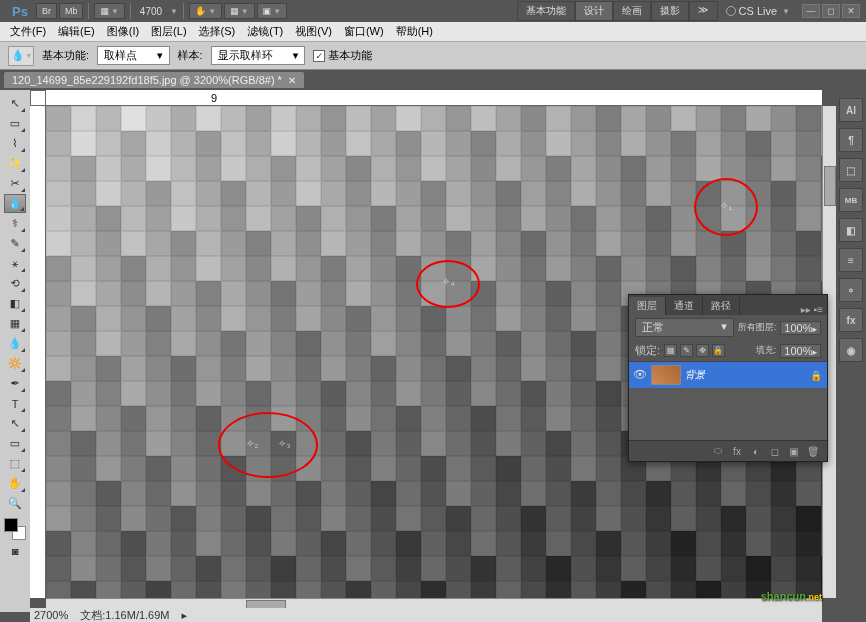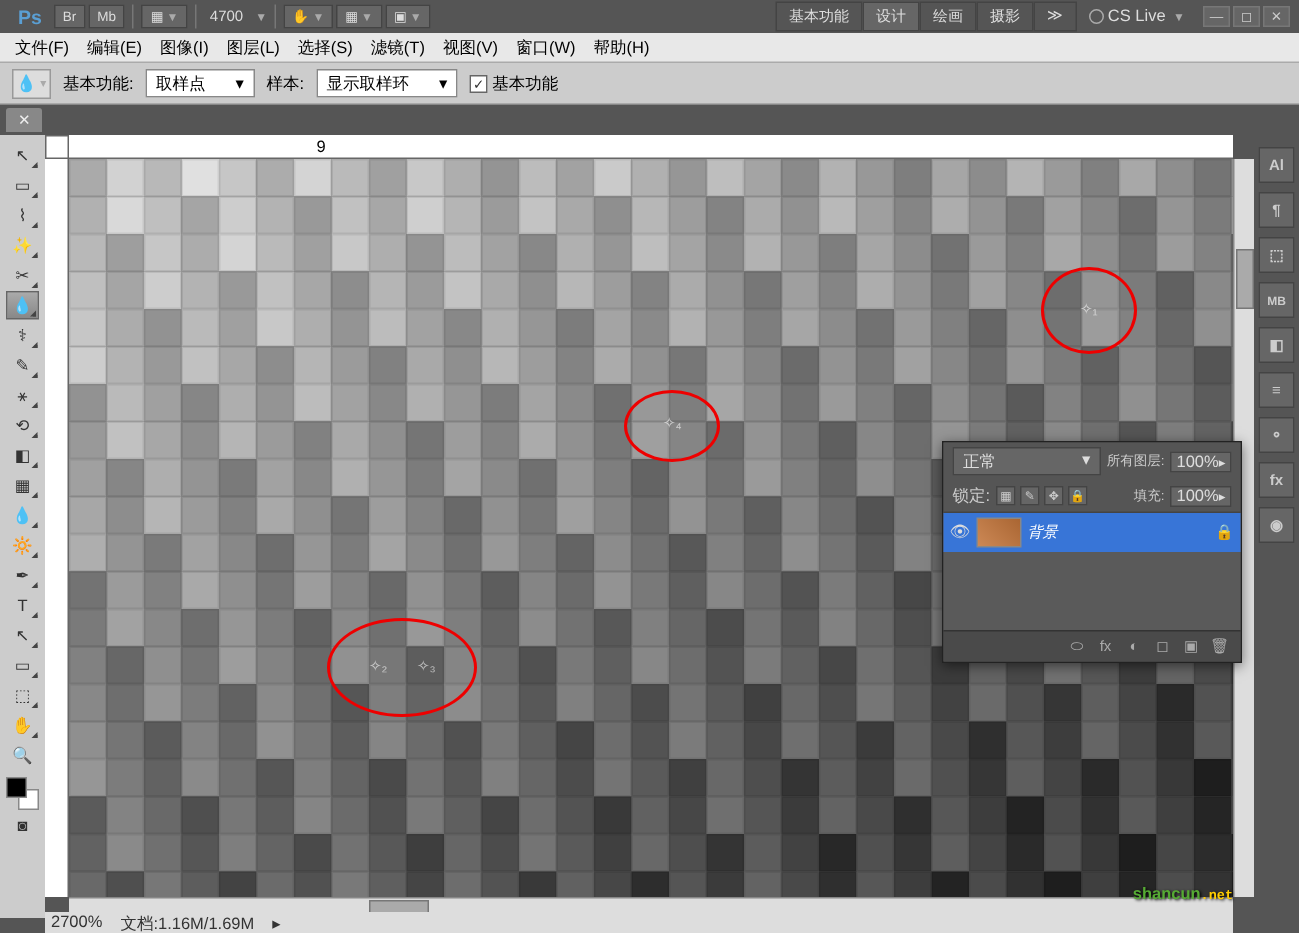--- a/index.html
+++ b/index.html
@@ -73,21 +73,21 @@
 .layer-row { display: flex; align-items: center; background: #3875d7; height: 26px; padding: 0 4px; gap: 4px; }
 .eye { width: 14px; height: 14px; color: #ddd; font-size: 11px; }
 .thumb { width: 30px; height: 20px; background: linear-gradient(45deg,#c85,#a63); border: 1px solid #888; }
 .layer-name { color: #fff; font-size: 10px; font-style: italic; flex: 1; }
 .lock-small { color: #ddd; font-size: 10px; }
 .panel-footer { display: flex; justify-content: flex-end; gap: 3px; padding: 3px 6px; background: #4a4a4a; border-top: 1px solid #333; }
 .pf-btn { width: 16px; height: 14px; color: #aaa; font-size: 10px; display: flex; align-items: center; justify-content: center; }
 
 .status-bar { position: absolute; bottom: 0; left: 30px; right: 44px; height: 14px; background: #ddd; display: flex; align-items: center; font-size: 9px; color: #333; padding: 0 4px; gap: 12px; }
 .watermark { position: absolute; bottom: 18px; right: 44px; font-size: 16px; font-weight: bold; color: #5a3; text-shadow: 1px 1px 2px #000; pointer-events: none; }
-.watermark .net { font-size: 9px; color: #fc0; font-family: Liberation Mono, monospace; }
+.watermark .net { font-size: 9px; color: #fc0; }
 </style>
 </head>
 <body>
 
 <div class="top-bar">
   <span class="ps-logo">Ps</span>
   <span class="top-btn">Br</span>
   <span class="top-btn">Mb</span>
   <span class="top-sep"></span>
   <span class="top-btn">▦<span class="drop-arrow">▼</span></span>
@@ -142,20 +142,21 @@
       <span>▾</span>
     </span>
   <span class="checkbox">
       <span class="cb-box">✓</span>
       <span>基本功能</span>
     </span>
 </div>
 
 <div class="doc-tab-bar">
   <span class="doc-tab">
+      <span>120_14699_85e229192fd18f5.jpg @ 3200%(RGB/8#) *</span>
       <span class="doc-close">✕</span>
     </span>
 </div>
 
 <div class="main-area">
   <div class="left-tools">
     <div class="tool-cell">↖<span class="tool-tri"></span></div>
     <div class="tool-cell">▭<span class="tool-tri"></span></div>
     <div class="tool-cell">⌇<span class="tool-tri"></span></div>
     <div class="tool-cell">✨<span class="tool-tri"></span></div>
@@ -855,20 +856,26 @@
     <div class="dock-btn" style="font-size:8px">MB</div>
     <div class="dock-btn">◧</div>
     <div class="dock-btn">≡</div>
     <div class="dock-btn">⚬</div>
     <div class="dock-btn">fx</div>
     <div class="dock-btn">◉</div>
   </div>
 </div>
 
 <div class="layers-panel">
+  <div class="panel-tabs">
+    <span class="panel-tab active">图层</span>
+    <span class="panel-tab">通道</span>
+    <span class="panel-tab">路径</span>
+    <span class="panel-menu">▸▸ ▪≡</span>
+  </div>
   <div class="blend-row">
     <span class="blend-drop">
         <span>正常</span>
         <span>▾</span>
       </span>
     <span class="opacity-lbl">所有图层:</span>
     <span class="opacity-val"><span>100%</span>▸</span>
   </div>
   <div class="lock-row">
     <span>锁定:</span>

